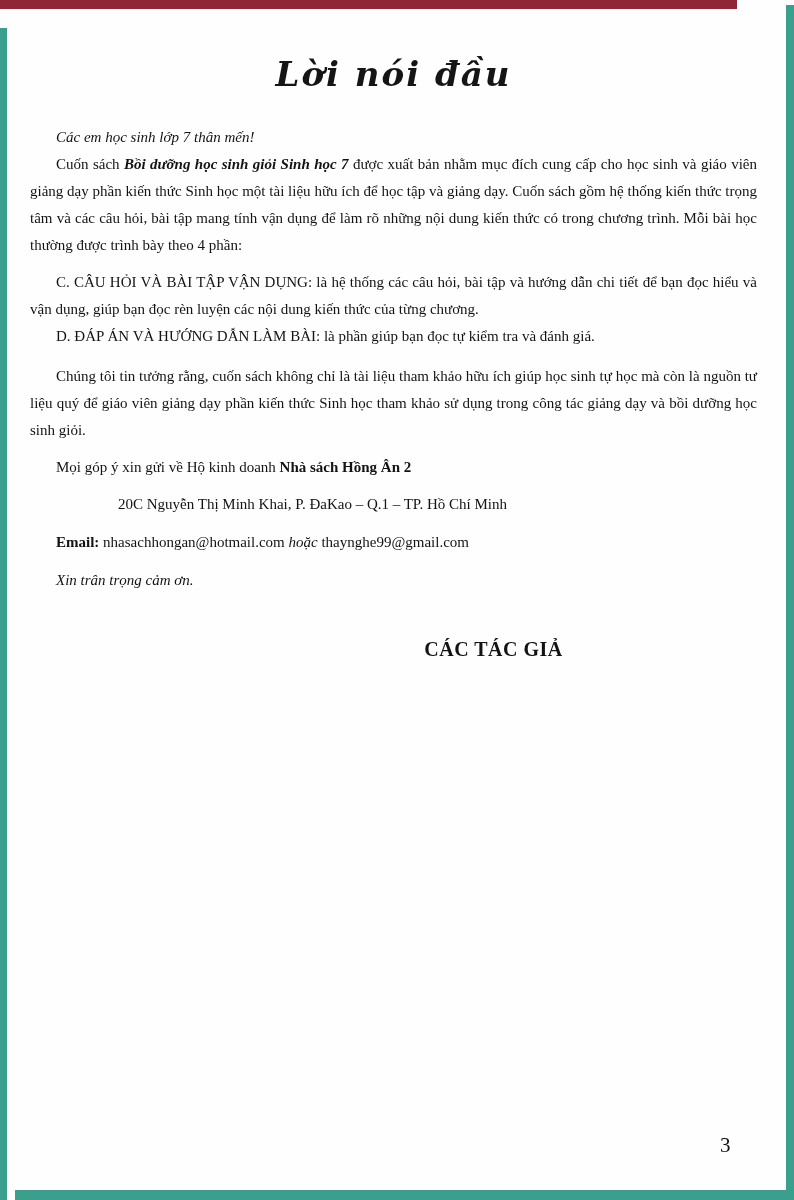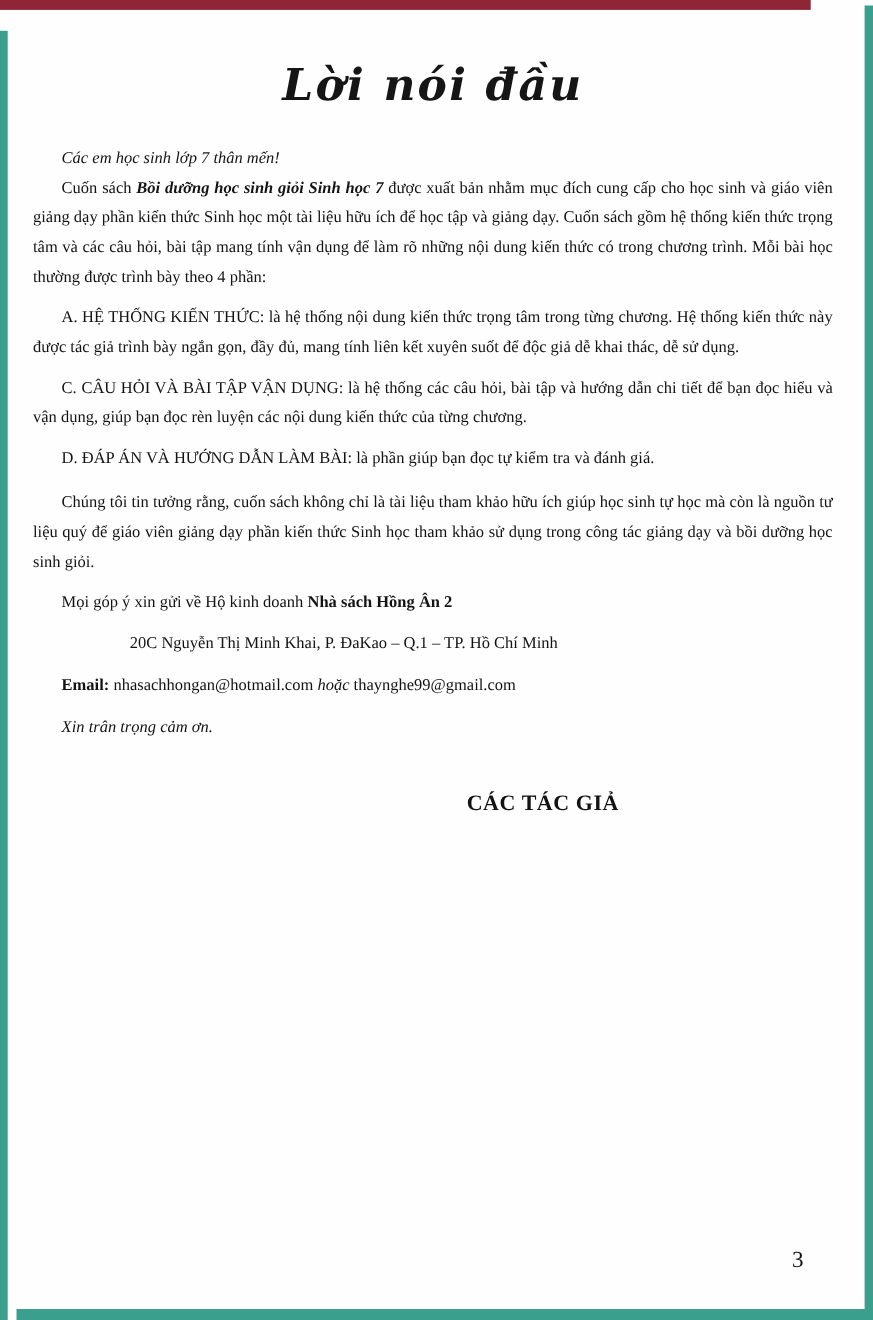--- a/index.html
+++ b/index.html
@@ -31,38 +31,38 @@
     position: absolute;
     left: 30px; top: 0; width: 727px;
     color: var(--ink);
   }
   .title {
     margin: 54px 0 0 0;
     text-align: center;
     font-family: "DejaVu Serif", serif;
     font-style: italic;
     font-weight: bold;
-    font-size: 40px;
+    font-size: 34px;
     letter-spacing: 2px;
     color: #151515;
   }
   p {
     margin: 0;
     font-size: 15px;
     line-height: 27px;
     text-align: justify;
     text-indent: 26px;
     color: var(--ink);
   }
   .salutation { margin-top: 30px; font-style: italic; text-align: left; }
   .p-intro    { }
   .p-sec-a    { margin-top: 10px; }
   .p-sec-b    { margin-top: 12px; }
   .p-sec-c    { margin-top: 10px; }
-  .p-sec-d    { margin-top: 10px; }
+  .p-sec-d    { }
   .p-conf     { margin-top: 13px; }
   .p-apology  { margin-top: 12px; }
   .p-feedback { margin-top: 10px; }
   .p-address  { margin-top: 10px; text-indent: 0; padding-left: 88px; text-align: left; }
   .p-email    { margin-top: 11px; text-align: left; }
   .p-thanks   { margin-top: 11px; font-style: italic; text-align: left; }
   .signature  {
     margin-top: 42px;
     padding-left: 200px;
     text-align: center;
@@ -92,21 +92,20 @@
   <div class="edge edge-bottom"></div>
 
   <div class="content">
 
     <h1 class="title">Lời nói đầu</h1>
 
     <p class="salutation">Các em học sinh lớp 7 thân mến!</p>
 
     <p class="p-intro"><span>Cuốn sách </span><span class="book-title">Bồi dưỡng học sinh giỏi Sinh học 7</span><span> được xuất bản nhằm mục đích cung cấp cho học sinh và giáo viên giảng dạy phần kiến thức Sinh học một tài liệu hữu ích để học tập và giảng dạy. Cuốn sách gồm hệ thống kiến thức trọng tâm và các câu hỏi, bài tập mang tính vận dụng để làm rõ những nội dung kiến thức có trong chương trình. Mỗi bài học thường được trình bày theo 4 phần:</span></p>
 
-    <p class="p-sec-a"><span>A. HỆ THỐNG KIẾN THỨC:</span><span> là hệ thống nội dung kiến thức trọng tâm trong từng chương. Hệ thống kiến thức này được tác giả trình bày ngắn gọn, đầy đủ, mang tính liên kết xuyên suốt để độc giả dễ khai thác, dễ sử dụng.</span></p>
 
 
     <p class="p-sec-c"><span>C. CÂU HỎI VÀ BÀI TẬP VẬN DỤNG:</span><span> là hệ thống các câu hỏi, bài tập và hướng dẫn chi tiết để bạn đọc hiểu và vận dụng, giúp bạn đọc rèn luyện các nội dung kiến thức của từng chương.</span></p>
 
     <p class="p-sec-d"><span>D. ĐÁP ÁN VÀ HƯỚNG DẪN LÀM BÀI:</span><span> là phần giúp bạn đọc tự kiểm tra và đánh giá.</span></p>
 
     <p class="p-conf">Chúng tôi tin tưởng rằng, cuốn sách không chỉ là tài liệu tham khảo hữu ích giúp học sinh tự học mà còn là nguồn tư liệu quý để giáo viên giảng dạy phần kiến thức Sinh học tham khảo sử dụng trong công tác giảng dạy và bồi dưỡng học sinh giỏi.</p>
 
 
     <p class="p-feedback"><span>Mọi góp ý xin gửi về Hộ kinh doanh </span><span class="bold">Nhà sách Hồng Ân 2</span></p>

